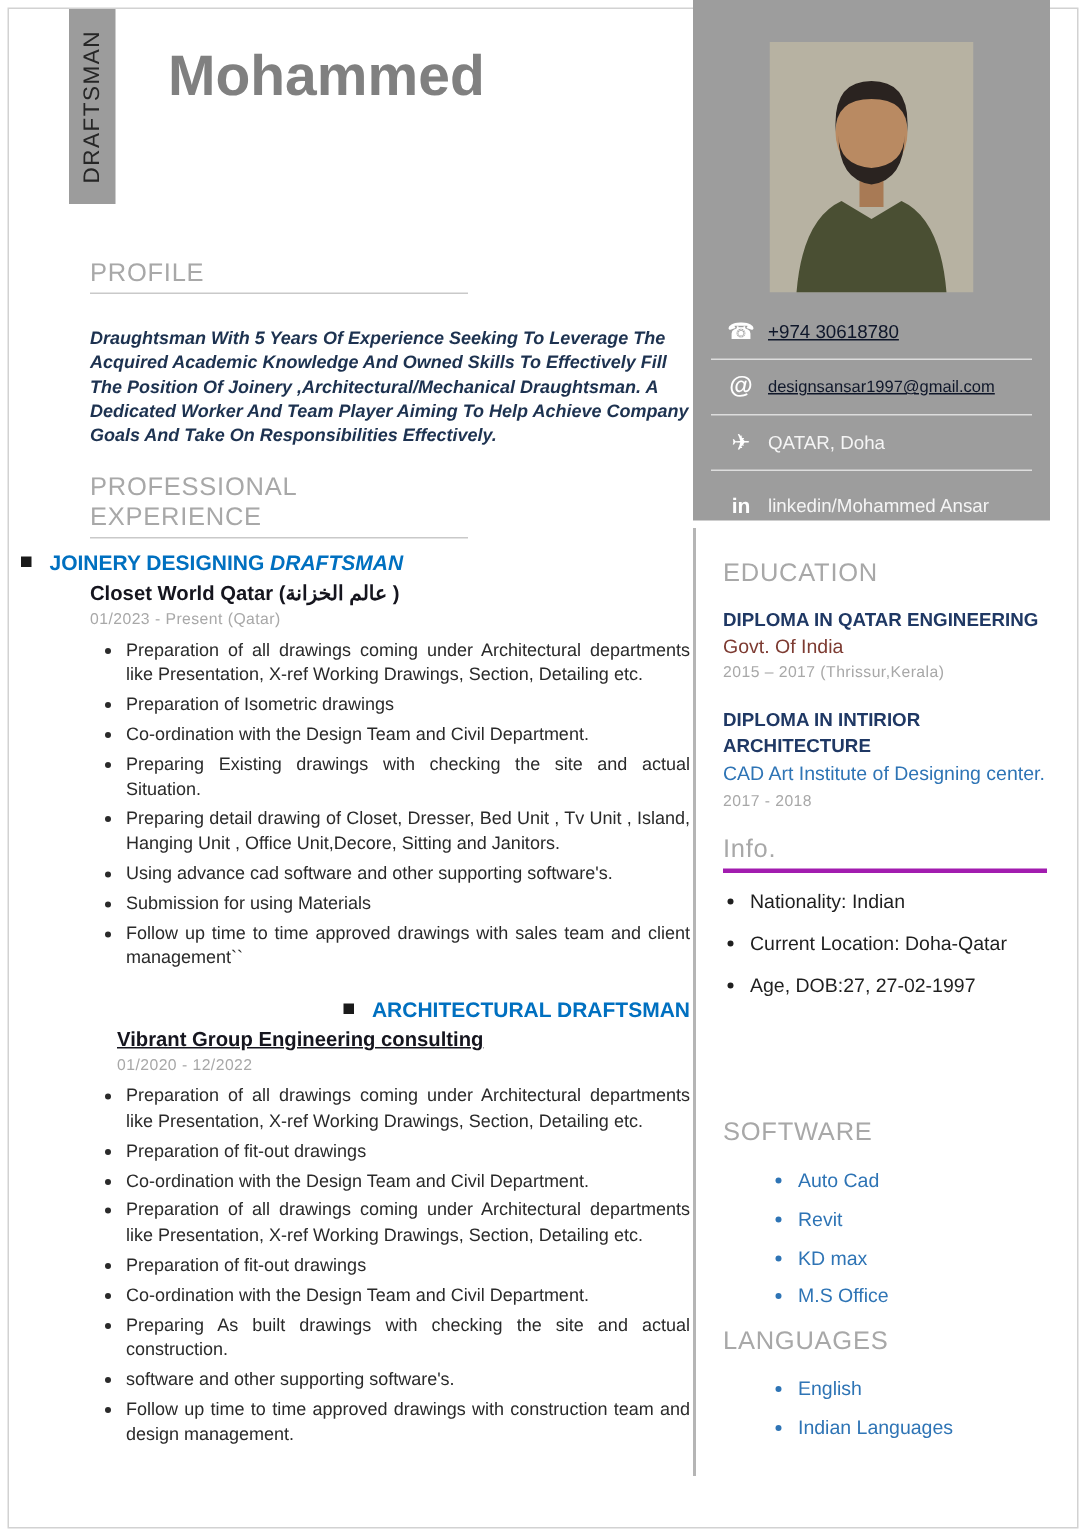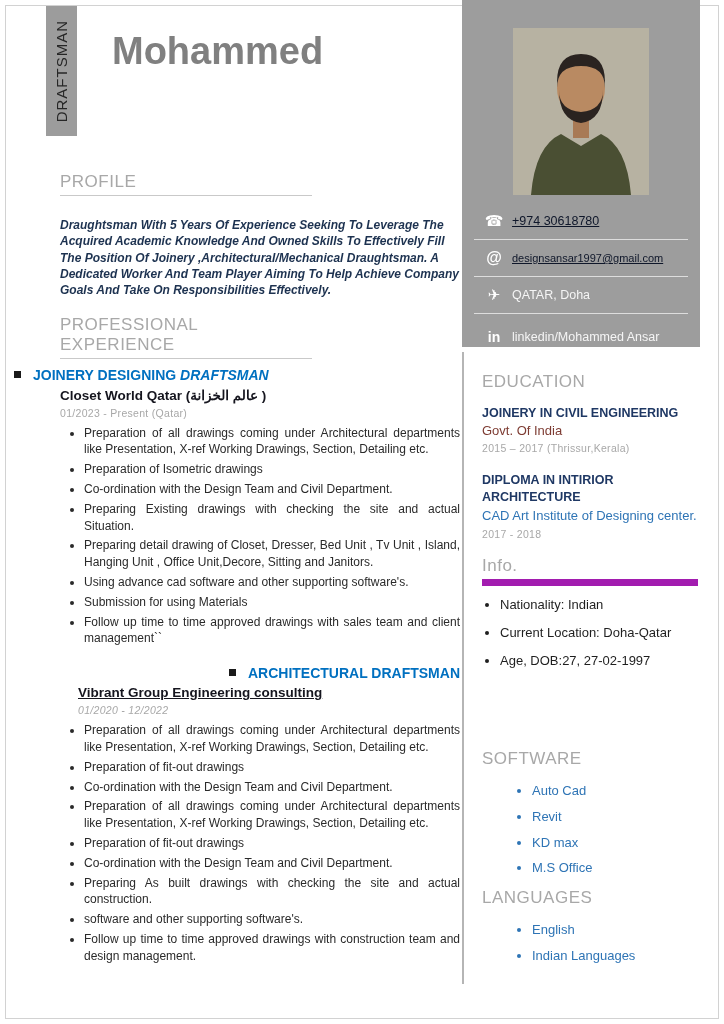--- a/index.html
+++ b/index.html
@@ -57,30 +57,30 @@
   .exp-heading { margin-top:16px; }
   .job { margin-top:6px; }
   .job2 { margin-top:18px; }
   .job-title { font-size:14px; font-weight:700; color:#0070c0; margin:8px 0 4px 0; }
   .job2 .job-title { margin-left:44px;text-align:right; }
   .sq { display:inline-block; width:7px; height:7px; background:#1a1a1a; margin-right:12px; vertical-align:2px; }
   .it { font-style:italic; }
   .company { font-size:13.5px; font-weight:700; color:#15151e; margin-left:46px; }
   .job2 .company { margin-left:64px; text-decoration:underline; }
   .dates { font-size:10.5px; color:#a8a8a8; margin:4px 0 6px 46px; letter-spacing:.3px; }
-  .job2 .dates { margin-left:64px;font-style:italic; }
+  .job2 .dates { margin-left:64px; }
   ul.bullets { margin:4px 0 8px 46px; padding-left:24px; }
   ul.bullets li {
     font-size:12px; color:#2a2a2a; line-height:1.4; margin-bottom:3px; text-align:justify;
   }
 
   
   .right { position:absolute; left:482px; top:372px; width:216px; z-index:1; }
   .right .h-gray { margin-left:0; width:auto; border-bottom:none; margin-bottom:10px; }
-  .right .h-underline { border-bottom:7px solid #a21caf; }
+  .right .h-underline { border-bottom:3px solid #a21caf; }
   .degree { font-size:12.5px; font-weight:700; color:#1f3864; line-height:1.3; }
   .school-red  { font-size:13px; color:#7d3b32; margin-top:2px; }
   .school-blue { font-size:13px; color:#2e74b5; margin-top:2px; line-height:1.35; }
   .edu-dates { font-size:10.5px; color:#a8a8a8; margin-top:4px; letter-spacing:.3px; }
   .edu-item + .edu-item { margin-top:18px; }
   .info-heading { margin-top:16px; }
   ul.rlist { margin:8px 0 0 0; padding-left:18px; }
   ul.rlist li { font-size:13px; color:#1f1f1f; line-height:1.45; margin-bottom:9px; }
   ul.rlist.blue li { color:#2e74b5; margin-bottom:7px;margin-left:32px; }
   .sw-heading { margin-top:78px; }
@@ -174,21 +174,21 @@
           <li>software and other supporting software's.</li>
           <li>Follow up time to time approved drawings with construction team and design management.</li>
         </ul>
     </div>
   </div>
 
   <div class="right">
     <div class="h-gray">EDUCATION</div>
 
     <div class="edu-item">
-      <div class="degree">JOINERY IN CIVIL ENGINEERING</div>
+      <div class="degree">DIPLOMA IN QATAR ENGINEERING</div>
       <div class="school-red">Govt. Of India</div>
       <div class="edu-dates">2015 – 2017 (Thrissur,Kerala)</div>
     </div>
 
     <div class="edu-item">
       <div class="degree">DIPLOMA IN INTIRIOR ARCHITECTURE</div>
       <div class="school-blue">CAD Art Institute of Designing center.</div>
       <div class="edu-dates">2017 - 2018</div>
     </div>
 

